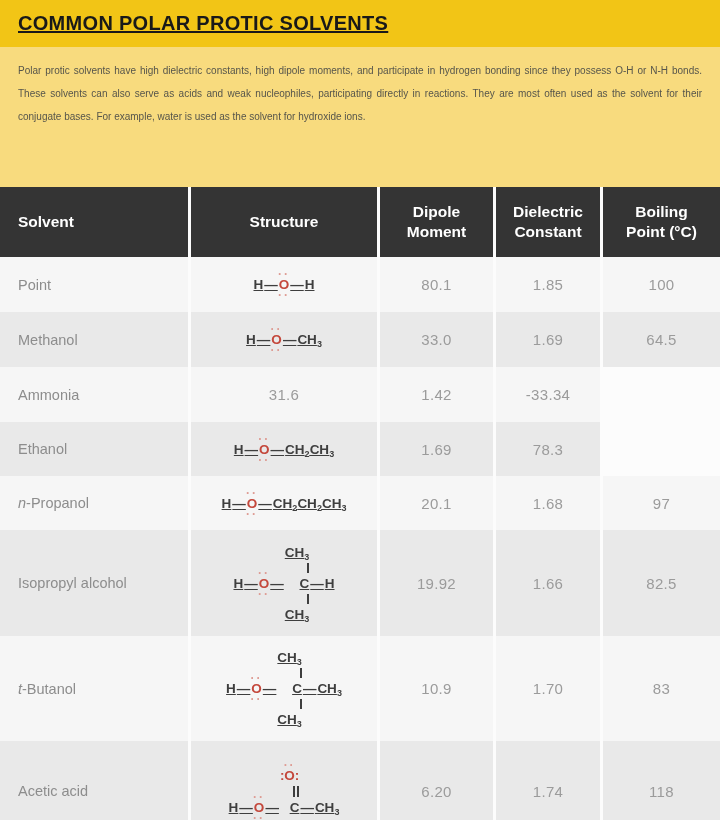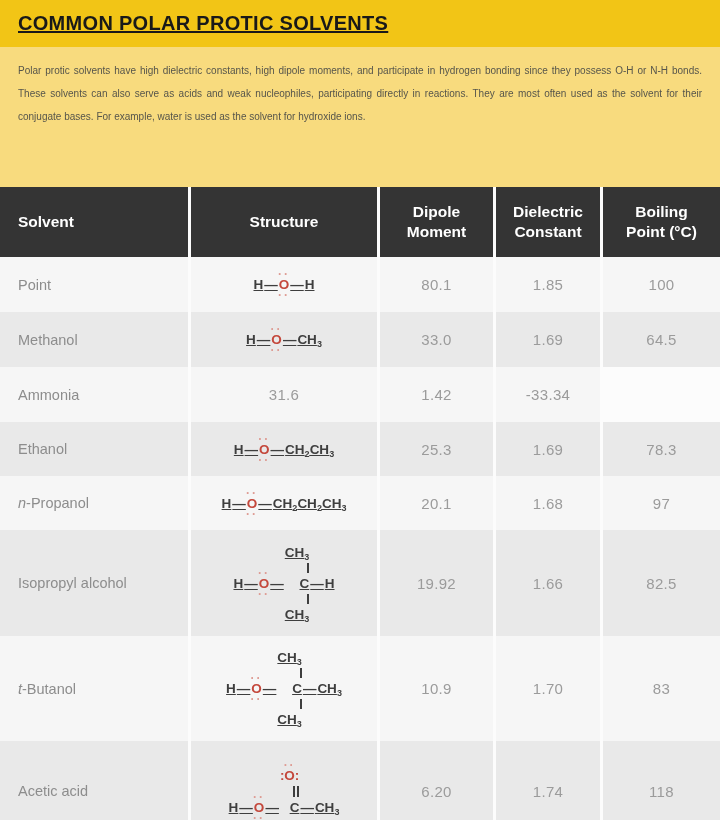--- a/index.html
+++ b/index.html
@@ -108,21 +108,20 @@
           <div class="td td-name">Ammonia</div>
           <div class="td td-num">31.6</div>
           <div class="td td-num">1.42</div>
           <div class="td td-num">-33.34</div>
         </div>
         <div class="tr dark" style="height: 54px;">
           <div class="td td-name">Ethanol</div>
           <div class="td td-struct">
             <span class="sf">H<span class="bd">—</span><span class="rA lp">O</span><span class="bd">—</span>CH<sub>2</sub>CH<sub>3</sub></span>
           </div>
-          <div class="td td-num">25.3</div>
           <div class="td td-num">1.69</div>
           <div class="td td-num">78.3</div>
         </div>
         <div class="tr light" style="height: 54px;">
           <div class="td td-name"><i>n</i>-Propanol</div>
           <div class="td td-struct">
             <span class="sf">H<span class="bd">—</span><span class="rA lp">O</span><span class="bd">—</span>CH<sub>2</sub>CH<sub>2</sub>CH<sub>3</sub></span>
           </div>
           <div class="td td-num">20.1</div>
           <div class="td td-num">1.68</div>

